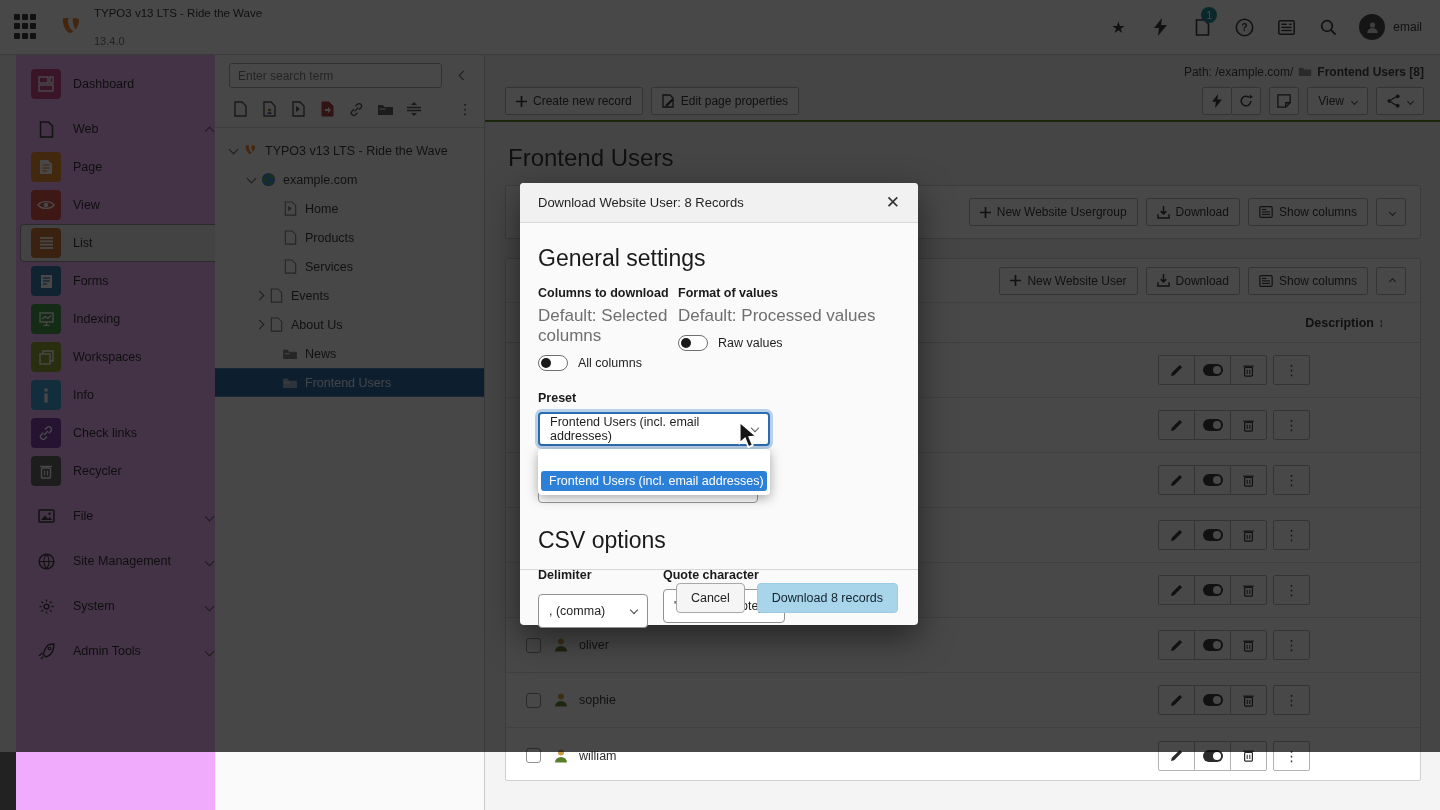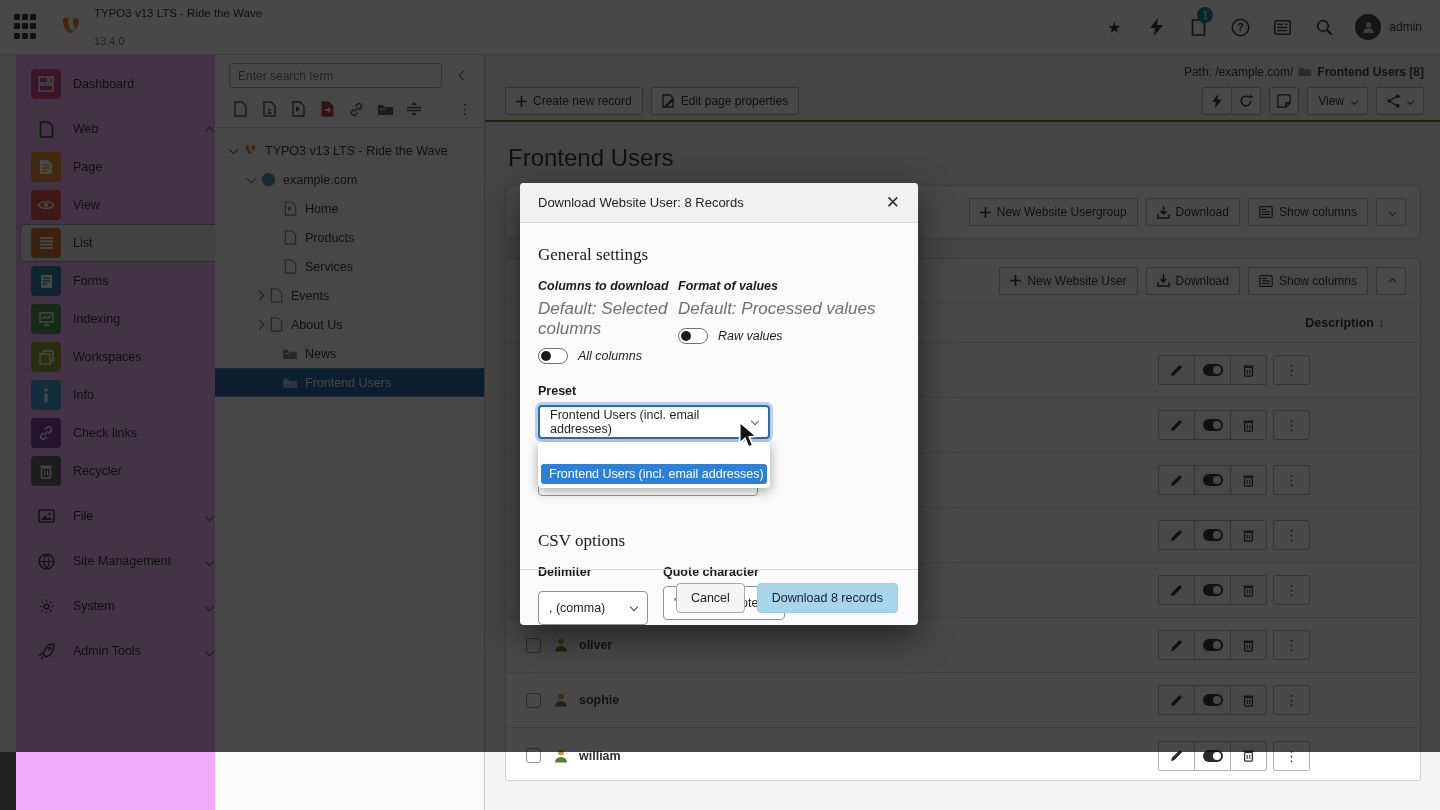--- a/index.html
+++ b/index.html
@@ -76,21 +76,21 @@
   .card.usergroup { top:130px; height:54px; }
   .card.usergroup .card-head { height:52px; }
   .card.webuser { top:203px; height:523px; }
   .thead { height:40px; display:flex; align-items:center; justify-content:flex-end; padding-right:36px;
            font-size:12.5px; font-weight:700; color:#2b2b2b; border-bottom:1px solid #d7d7d7; gap:4px; }
   .updown { font-size:12px; color:#444; }
   .trow { height:55px; display:flex; align-items:center; border-bottom:1px solid #e0e0e0; position:relative; padding-left:20px; }
   .trow:last-child { border-bottom:none; }
   .cb { width:15px; height:15px; border:1px solid #8f8f8f; border-radius:3px; background:#fff; flex:0 0 15px; cursor:pointer; }
   .row-user-icon { margin-left:12px; }
-  .row-name { margin-left:10px; font-size:12.5px; color:#2e2e2e;font-weight:bold; }
+  .row-name { margin-left:10px; font-size:12.5px; color:#2e2e2e; }
   .row-actions { position:absolute; right:110px; display:flex; align-items:center; }
   .ra-group { display:flex; }
   .ra-btn { width:37px; height:30px; background:#fff; border:1px solid #b3b3b3; display:flex; align-items:center; justify-content:center; cursor:pointer; }
   .ra-group .ra-btn + .ra-btn { margin-left:-1px; }
   .ra-group .ra-btn:first-child { border-radius:2px 0 0 2px; }
   .ra-group .ra-btn:last-child { border-radius:0 2px 2px 0; }
   .ra-dots { margin-left:6px; border-radius:2px; font-size:14px; color:#333; }
   .mini-toggle { width:20px; height:12px; border-radius:6px; background:#2b2b2b; position:relative; }
   .mini-toggle i { position:absolute; right:2px; top:2px; width:8px; height:8px; border-radius:50%; background:#fff; }
 
@@ -98,22 +98,22 @@
   .dim { position:absolute; inset:0; background:rgba(8,8,8,0.74); z-index:40; }
 
   
   .modal { position:absolute; left:520px; top:183px; width:398px; height:442px; background:#fafafa; border-radius:4px;
            box-shadow:0 12px 34px rgba(0,0,0,0.5); z-index:50; font-size:12.5px; color:#1f1f1f; }
   .m-head { height:40px; background:#f1f1f1; border-bottom:1px solid #d8d8d8; border-radius:4px 4px 0 0;
             display:flex; align-items:center; padding:0 18px; }
   .m-title { font-size:13px; color:#1f1f1f; }
   .m-close { margin-left:auto; font-size:17px; color:#333; cursor:pointer; line-height:1; }
   .m-body { padding:14px 18px 0; position:relative; }
-  .m-h2 { font-size:17px; font-weight:500; color:#1a1a1a; margin:8px 0 14px;font-family:Liberation Serif, serif; }
-  .g2 { display:grid; grid-template-columns:140px auto;font-style:italic; }
+  .m-h2 { font-size:23px; font-weight:500; color:#1a1a1a; margin:8px 0 14px; }
+  .g2 { display:grid; grid-template-columns:140px auto; }
   .f-label { font-weight:700; font-size:12.5px; color:#1a1a1a; }
   .f-default { color:#6f6f6f; margin-top:6px; font-size:17px; }
   .toggle-row { display:flex; align-items:center; gap:10px; margin-top:9px; }
   .toggle { width:30px; height:16px; border:1px solid #6f6f6f; border-radius:9px; background:#fff; position:relative; cursor:pointer; }
   .toggle i { position:absolute; left:2px; top:2px; width:10px; height:10px; border-radius:50%; background:#1a1a1a; }
   .preset-label { margin-top:20px; }
   .preset-wrap { position:relative; width:232px; margin-top:7px; }
   .sel { height:34px; background:#fff; border:1px solid #919191; border-radius:4px; display:flex; align-items:center;
          padding:0 10px; cursor:pointer; color:#1f1f1f; }
   .sel .chev { width:6px; height:6px; border-color:#444; margin-left:auto; margin-top:-3px; }
@@ -122,21 +122,21 @@
               box-shadow:0 3px 12px rgba(0,0,0,0.35); z-index:6; padding:2px 0 4px; }
   .dd-empty { height:20px; cursor:pointer; }
   .dd-option { margin:0 3px; background:#2d80d8; color:#fff; border-radius:3px; padding:3px 8px; font-size:12.5px; cursor:pointer; white-space:nowrap; }
   .filerow { display:flex; margin-top:2px; }
   .file-col { width:234px; }
   .file-input { width:220px; height:33px; border:1px solid #989898; border-radius:4px; background:#fff;
                 font-size:12.5px; padding:0 10px; color:#333; margin-top:22px; font-family:"Liberation Sans",sans-serif; }
   .file-input::placeholder { color:#8a8a8a; }
   .fmt-col { width:106px; }
   .fmt-col .sel { margin-top:4px; }
-  .csv-h { margin-top:35px; }
+  .csv-h { margin-top:24px; }
   .csvgrid { display:grid; grid-template-columns:125px auto; margin-top:12px; }
   .csvgrid .sel { margin-top:7px; }
   .sel.delim { width:110px;margin-top:12px; }
   .sel.quote { width:122px; }
   .m-foot { position:absolute; left:0; right:0; bottom:0; height:56px; border-top:1px solid #d8d8d8;
             display:flex; align-items:center; justify-content:flex-end; gap:12px; padding:0 20px; }
   .m-btn { height:30px; border-radius:4px; font-size:12.5px; display:inline-flex; align-items:center; padding:0 14px; cursor:pointer; }
   .m-btn.cancel { background:#f5f5f5; border:1px solid #a8a8a8; color:#222; }
   .m-btn.primary { background:#a8d5ea; border:1px solid #9ccbe5; color:#14222e; }
 
@@ -203,21 +203,21 @@
             <line x1="11" y1="11" x2="15.6" y2="15.6" stroke="#2d2d2d" stroke-width="1.9"></line>
           </svg>
       </div>
       <div class="user">
         <div class="avatar">
           <svg width="15" height="15" viewBox="0 0 15 15">
               <circle cx="7.5" cy="5" r="2.6" fill="#dadada"></circle>
               <path d="M2.2 13 a5.3 5 0 0 1 10.6 0 z" fill="#dadada"></path>
             </svg>
         </div>
-        <span class="user-name">admin</span>
+        <span class="user-name">email</span>
       </div>
     </div>
   </header>
 
   <nav class="modulemenu">
     <div class="mm-item">
       <span class="mm-tile" style="background:#c73a82">
           <svg width="16" height="16" viewBox="0 0 16 16">
             <rect x="1" y="1" width="9" height="6" fill="none" stroke="#fff" stroke-width="1.4"></rect>
             <rect x="12" y="1" width="3" height="6" fill="none" stroke="#fff" stroke-width="1.4"></rect>

